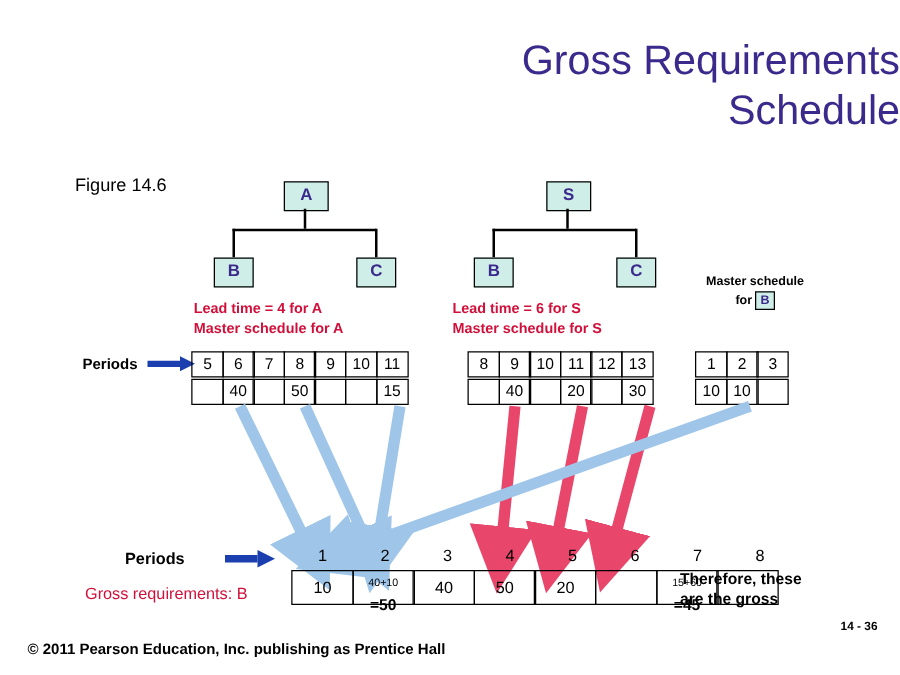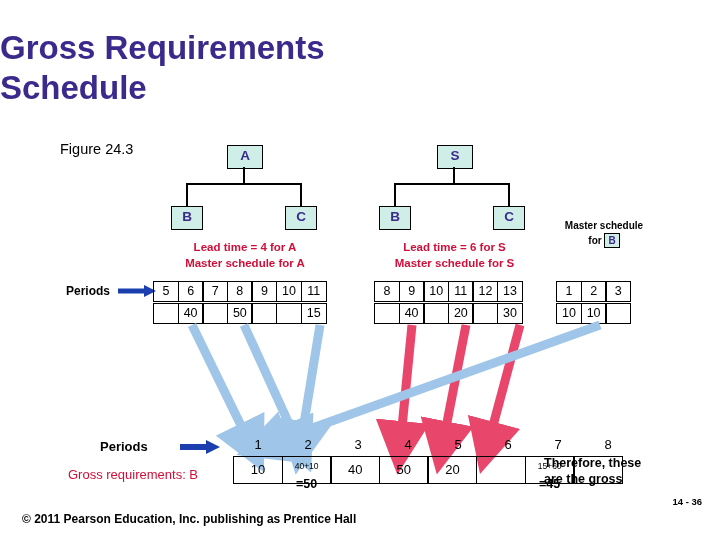--- a/index.html
+++ b/index.html
@@ -9,24 +9,24 @@
     font-family:"Liberation Sans", sans-serif;
     position:relative;
     overflow:hidden;
   }
   .slide { position:absolute; left:0; top:0; width:720px; height:540px; }
 
   
   .title {
     position:absolute;
     left:0; top:28px; width:720px;
-    text-align:left;
+    text-align:right;
     color:#3b2a8c;
     font-size:33px;
-    font-weight:bold;
+    font-weight:normal;
     line-height:1.22;
   }
   .title .l2 { display:block; }
 
   
   .figlabel {
     position:absolute;
     left:60px; top:141px;
     font-size:14.5px;
     color:#000;
@@ -50,21 +50,20 @@
   .nodeAC { left:285px; top:206px; width:30px; }
   .nodeSB { left:379px; top:206px; width:30px; }
   .nodeSC { left:493px; top:206px; width:30px; }
 
   .vline { position:absolute; background:#000; width:1.6px; }
   .hline { position:absolute; background:#000; height:1.6px; }
 
   
   .leadcap {
     position:absolute;
-    text-align:center;
     color:#d0103a;
     font-size:11.5px;
     font-weight:bold;
     line-height:1.35;
   }
   .leadA { left:155px; top:240px; width:180px; }
   .leadS { left:362px; top:240px; width:185px; }
   .mastercap {
     position:absolute;
     left:543px; top:219px; width:122px;
@@ -177,21 +176,21 @@
 </head>
 <body>
 
 <div class="slide">
 
   <div class="title">
     <span>Gross Requirements</span>
     <span class="l2">Schedule</span>
   </div>
 
-  <div class="figlabel">Figure 24.3</div>
+  <div class="figlabel">Figure 14.6</div>
 
   <div class="node nodeA">A</div>
   <div class="vline" style="left:243px; top:167px; height:16px;"></div>
   <div class="hline" style="left:186px; top:183px; width:115px;"></div>
   <div class="vline" style="left:186px; top:183px; height:23px;"></div>
   <div class="vline" style="left:300px; top:183px; height:23px;"></div>
   <div class="node nodeAB">B</div>
   <div class="node nodeAC">C</div>
 
   <div class="leadcap leadA">

